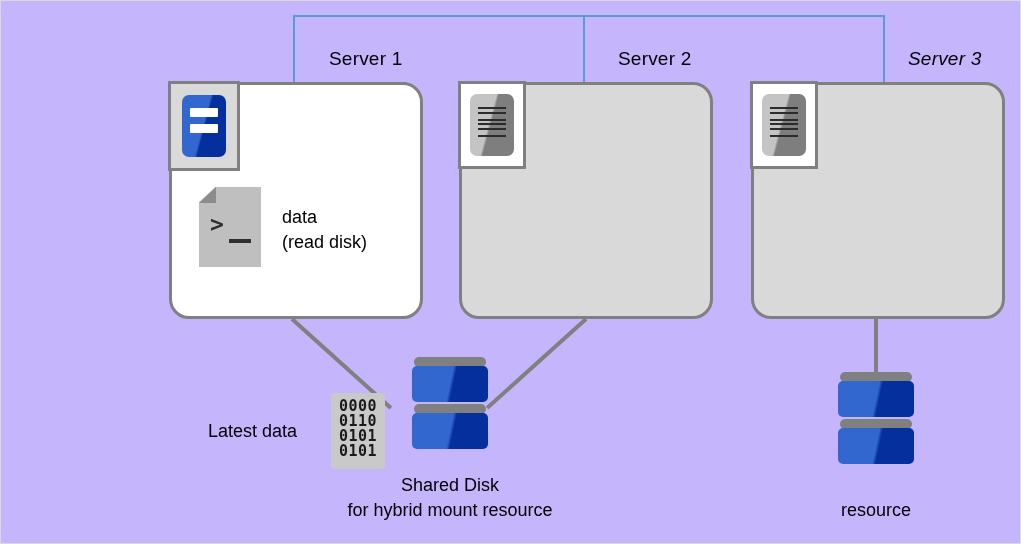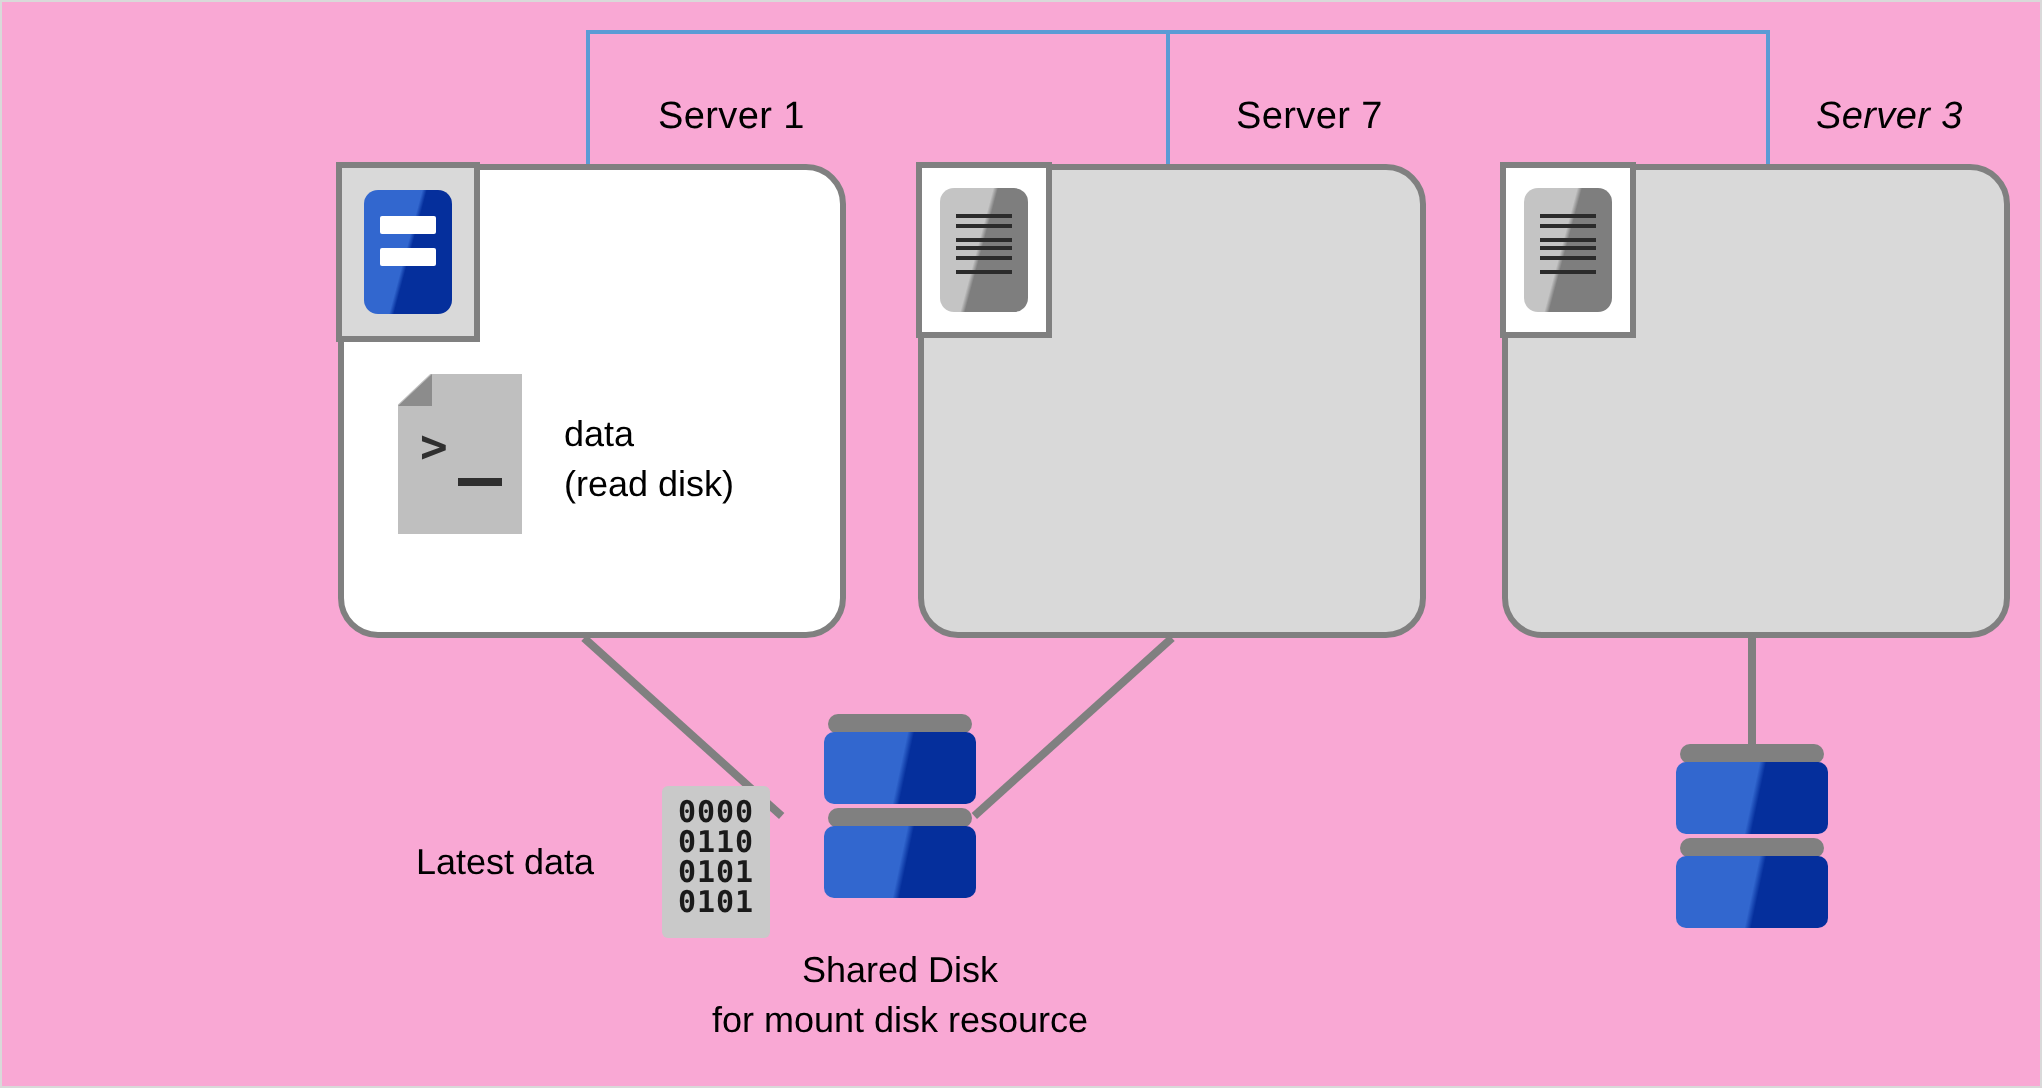--- a/index.html
+++ b/index.html
@@ -7,21 +7,21 @@
     padding: 0;
     background: #ffffff;
   }
   body {
     font-family: "Liberation Sans", sans-serif;
   }
   #canvas {
     position: relative;
     width: 1021px;
     height: 544px;
-    background: #f9a8d4;
+    background: #c4b5fd;
     box-sizing: border-box;
     border: 1px solid #d9d9d9;
     overflow: hidden;
   }
 
   
   .bracket-h {
     position: absolute;
     background: #5b9bd5;
     height: 2px;
@@ -225,21 +225,21 @@
 <body>
 
 <div id="canvas">
 
   <div class="bracket-h" style="left:292px; top:14px; width:592px;"></div>
   <div class="bracket-v" style="left:292px; top:14px; height:68px;"></div>
   <div class="bracket-v" style="left:582px; top:14px; height:68px;"></div>
   <div class="bracket-v" style="left:882px; top:14px; height:68px;"></div>
 
   <div class="server-label" style="left:328px; top:47px;">Server 1</div>
-  <div class="server-label" style="left:617px; top:47px;">Server 7</div>
+  <div class="server-label" style="left:617px; top:47px;">Server 2</div>
   <div class="server-label" style="left:907px; top:47px;font-style:italic;">Server 3</div>
 
   <div class="server-box active" style="left:168px; top:81px; width:254px; height:237px;"></div>
   <div class="icon-frame plate" style="left:167px; top:80px; width:72px; height:90px;">
     <div class="srv-glyph on">
       <div class="srv-bar b1"></div>
       <div class="srv-bar b2"></div>
     </div>
   </div>
 
@@ -274,30 +274,31 @@
 
   <div class="conn-v" style="left:873px; top:316px; height:58px;"></div>
 
   <div class="disk" style="left:411px; top:356px;">
     <div class="disk-cap c1"></div>
     <div class="disk-platter p1"></div>
     <div class="disk-cap c2"></div>
     <div class="disk-platter p2"></div>
   </div>
   <div class="caption" style="left:329px; top:472px; width:240px;">Shared  Disk</div>
-  <div class="caption" style="left:329px; top:497px; width:240px;">for mount disk resource</div>
+  <div class="caption" style="left:329px; top:497px; width:240px;">for hybrid mount resource</div>
 
   <div class="binary-icon" style="left:330px; top:392px;">
     <div class="binary-row">0000</div>
     <div class="binary-row">0110</div>
     <div class="binary-row">0101</div>
     <div class="binary-row">0101</div>
   </div>
   <div class="caption-left" style="left:207px; top:420px;">Latest data</div>
 
   <div class="disk" style="left:837px; top:371px;">
     <div class="disk-cap c1"></div>
     <div class="disk-platter p1"></div>
     <div class="disk-cap c2"></div>
     <div class="disk-platter p2"></div>
   </div>
+  <div class="caption" style="left:755px; top:497px; width:240px;">resource</div>
 
 </div>
 
 </body></html>

